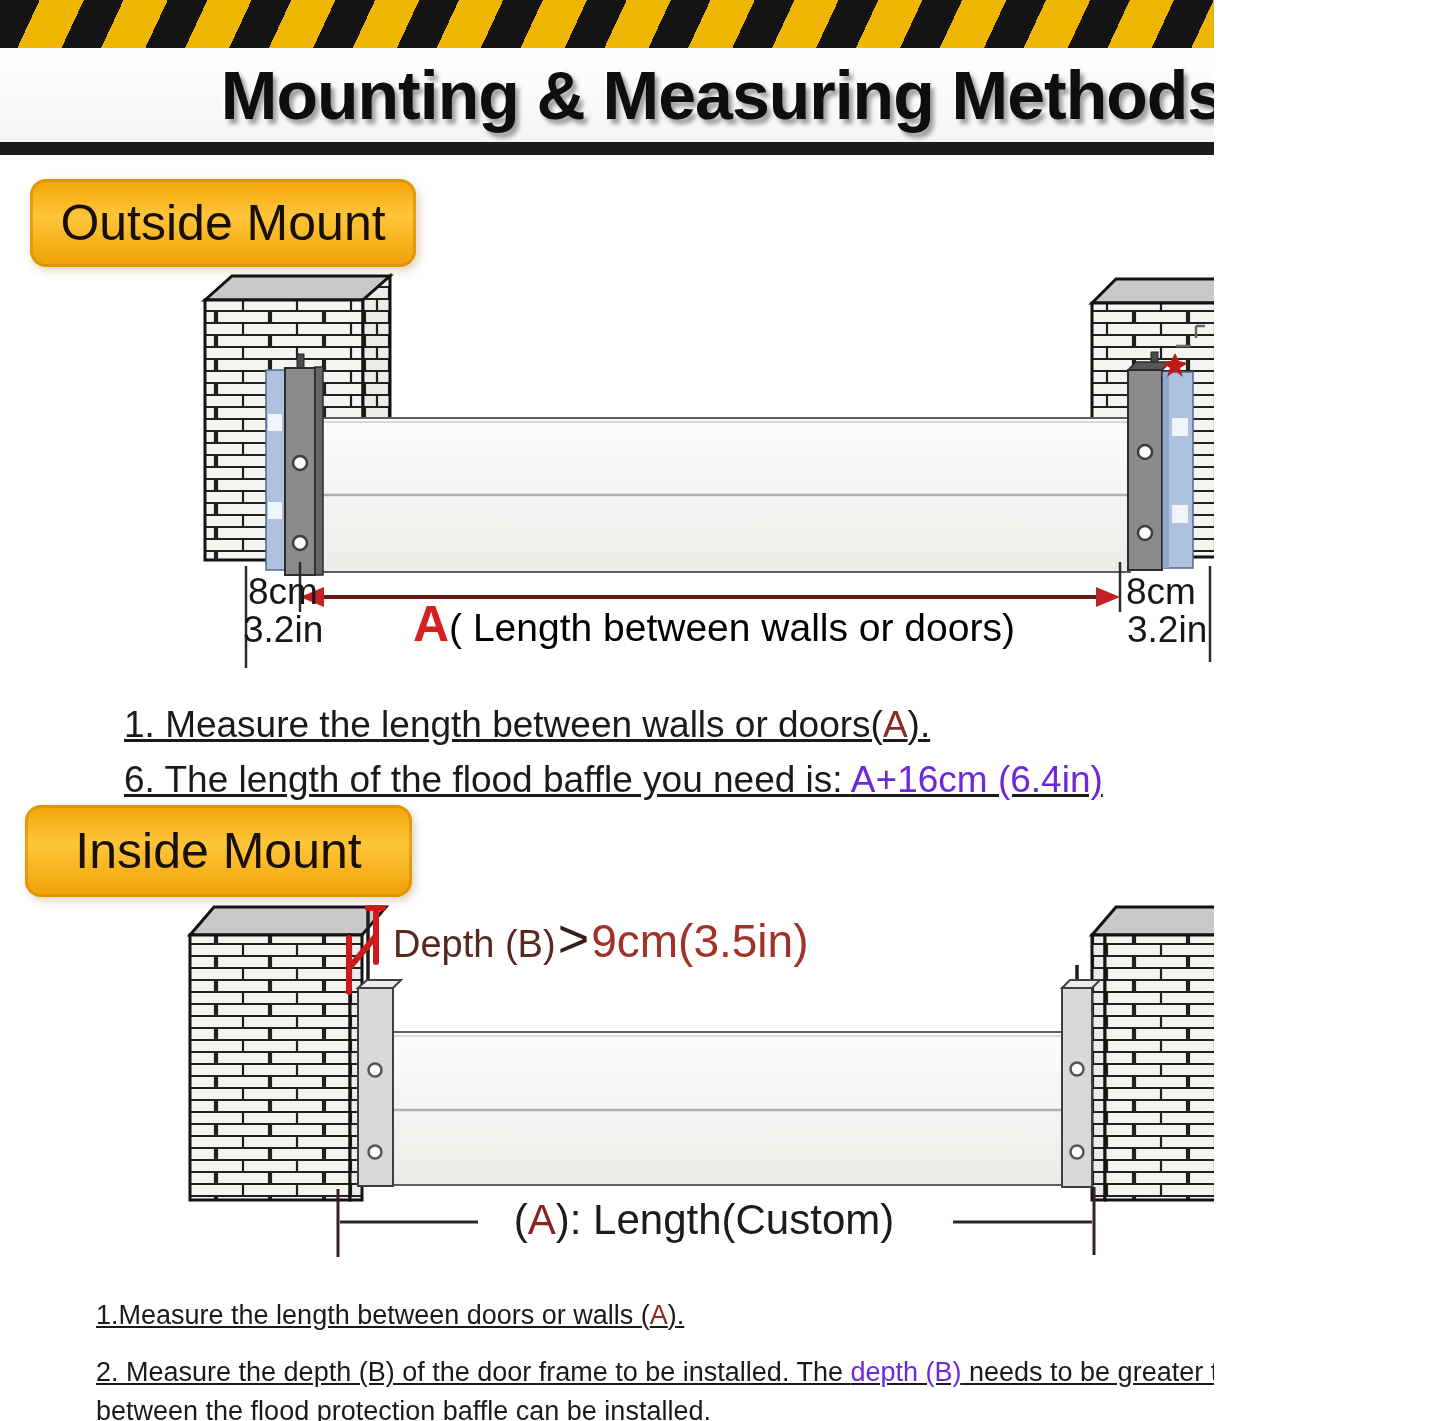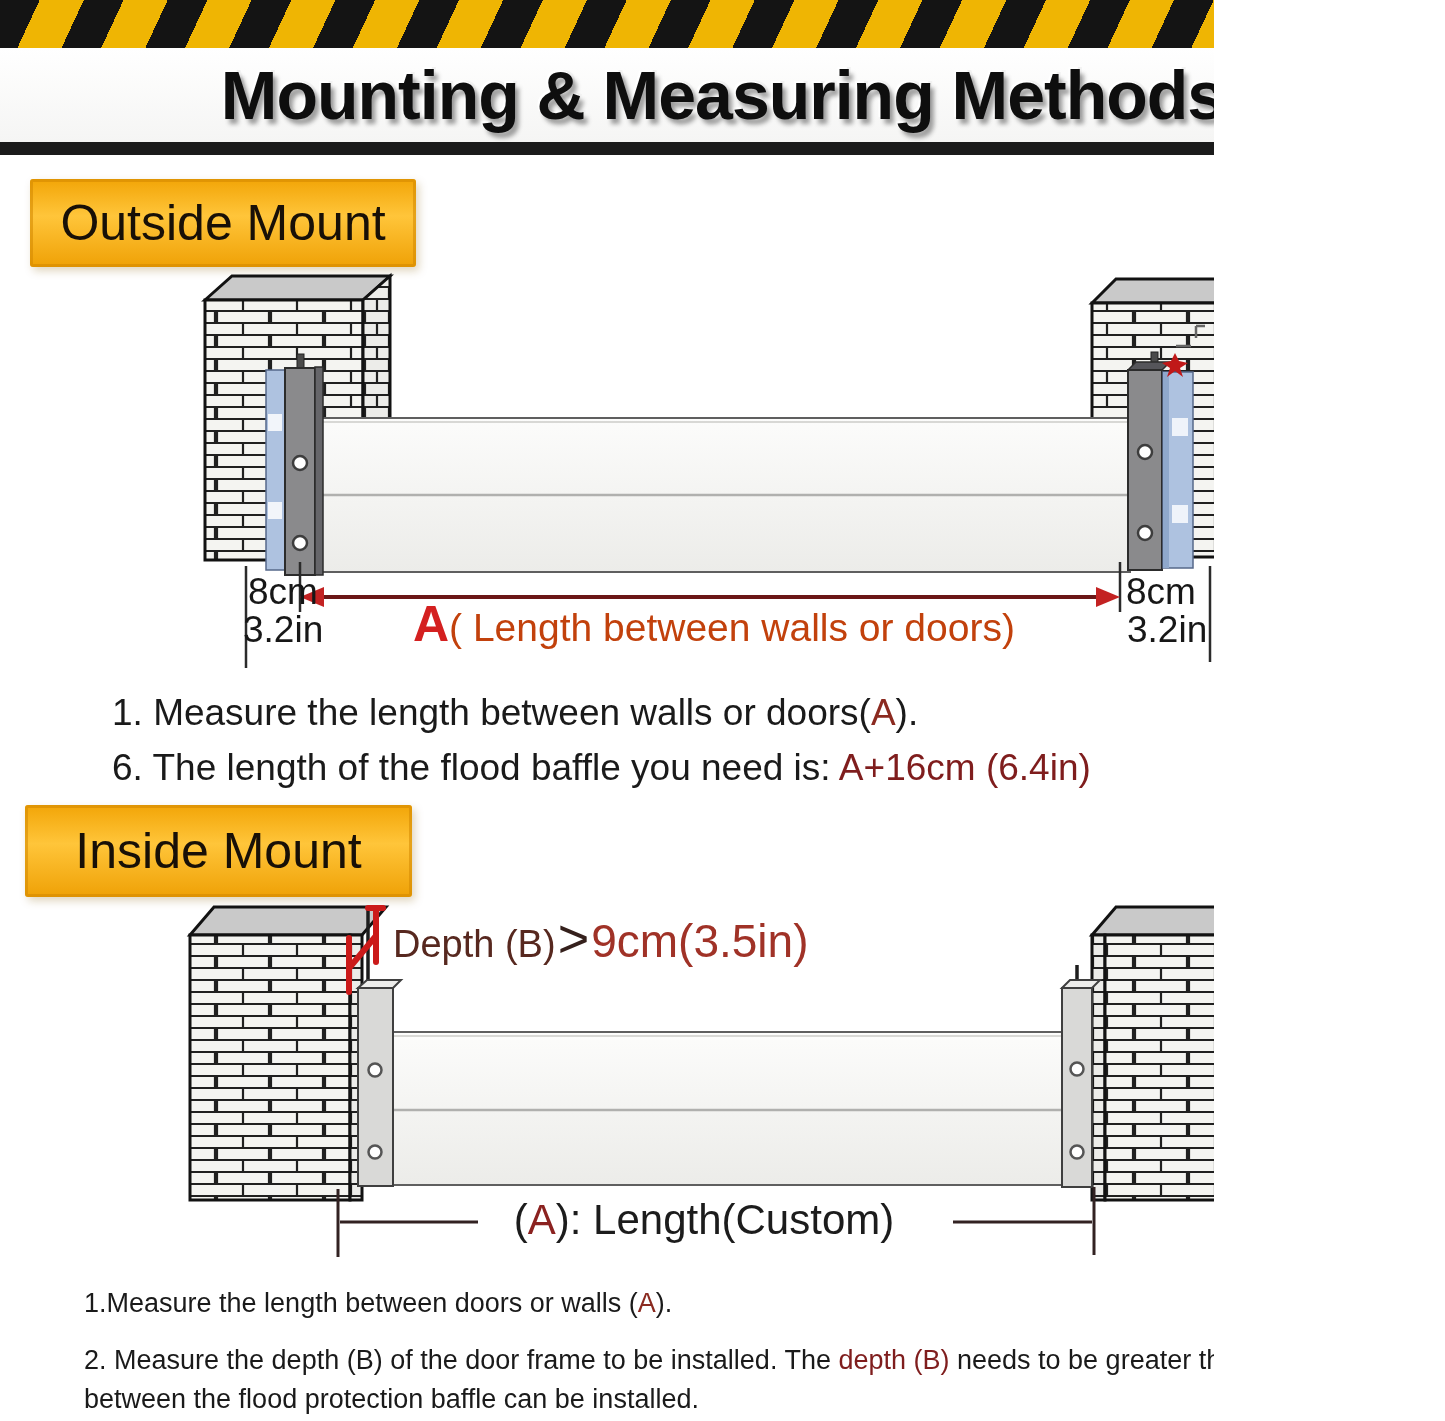--- a/index.html
+++ b/index.html
@@ -18,50 +18,50 @@
     background:linear-gradient(180deg,#ffffff,#f5f5f4);
   }
   .page-title{
     font-size:68px;font-weight:bold;letter-spacing:-1px;color:#0e0e0e;margin:0;
     text-shadow:4px 5px 4px rgba(50,50,50,.45),-2px -2px 0 #ffffff,2px -2px 0 #f2f2f2;
   }
   .header-rule{position:absolute;left:0;top:142px;width:1445px;height:13px;background:#1b1b1b;}
   
   .badge{
     position:absolute;display:flex;align-items:center;justify-content:center;
-    border-radius:3px;font-size:50px;color:#181007;
+    border-radius:16px;font-size:50px;color:#181007;
     background:linear-gradient(180deg,#f2a507 0%,#ffc53a 42%,#efa106 100%);
     box-shadow:inset 0 0 0 3px rgba(210,135,0,.55),3px 4px 8px rgba(130,90,0,.25);
   }
   .badge-outside{left:30px;top:179px;width:386px;height:88px;}
   .badge-inside{left:25px;top:805px;width:387px;height:92px;}
   
   .diagram{position:absolute;left:0;}
   .diagram-outside{top:250px;}
   .diagram-inside{top:895px;}
   
   .dim-label{position:absolute;font-size:37px;color:#171717;white-space:nowrap;}
   .span-label{position:absolute;left:413px;top:599px;display:flex;align-items:baseline;white-space:nowrap;}
   .span-label .big-a{font-size:50px;font-weight:bold;color:#d42020;line-height:1;}
-  .span-label .rest{font-size:39px;color:#c2410c;}
+  .span-label .rest{font-size:39px;color:#000000;}
   .depth-label{position:absolute;left:393px;top:914px;display:flex;align-items:baseline;white-space:nowrap;}
   .depth-label .d1{font-size:38px;color:#57281f;}
   .depth-label .gt{font-size:54px;color:#35201c;line-height:.9;margin:0 2px;}
   .depth-label .d2{font-size:46px;color:#a03227;}
   .length-label{position:absolute;left:326px;top:1196px;width:756px;text-align:center;font-size:42px;color:#1c1c1c;white-space:nowrap;}
   .length-label .red-a{color:#8b2220;}
   
   .steps{position:absolute;}
-  .steps p{margin:0;}
+  .steps p{margin:12px;text-decoration:underline;}
   .steps-outside{left:112px;top:692px;font-size:37px;}
   .steps-outside p{margin-bottom:13px;white-space:nowrap;}
   .steps-bottom{left:84px;top:1284px;font-size:27px;width:1345px;}
   .steps-bottom p{line-height:39px;}
   .steps-bottom .p1{margin-bottom:18px;}
-  .hl{color:#7f1d1d;}
+  .hl{color:#6d28d9;}
   .hl-a{color:#8b2a20;}
 </style>
 </head>
 <body>
 
 <div class="page">
 
   <div class="hazard"></div>
   <div class="title-band">
     <h1 class="page-title">Mounting &amp; Measuring Methods</h1>

